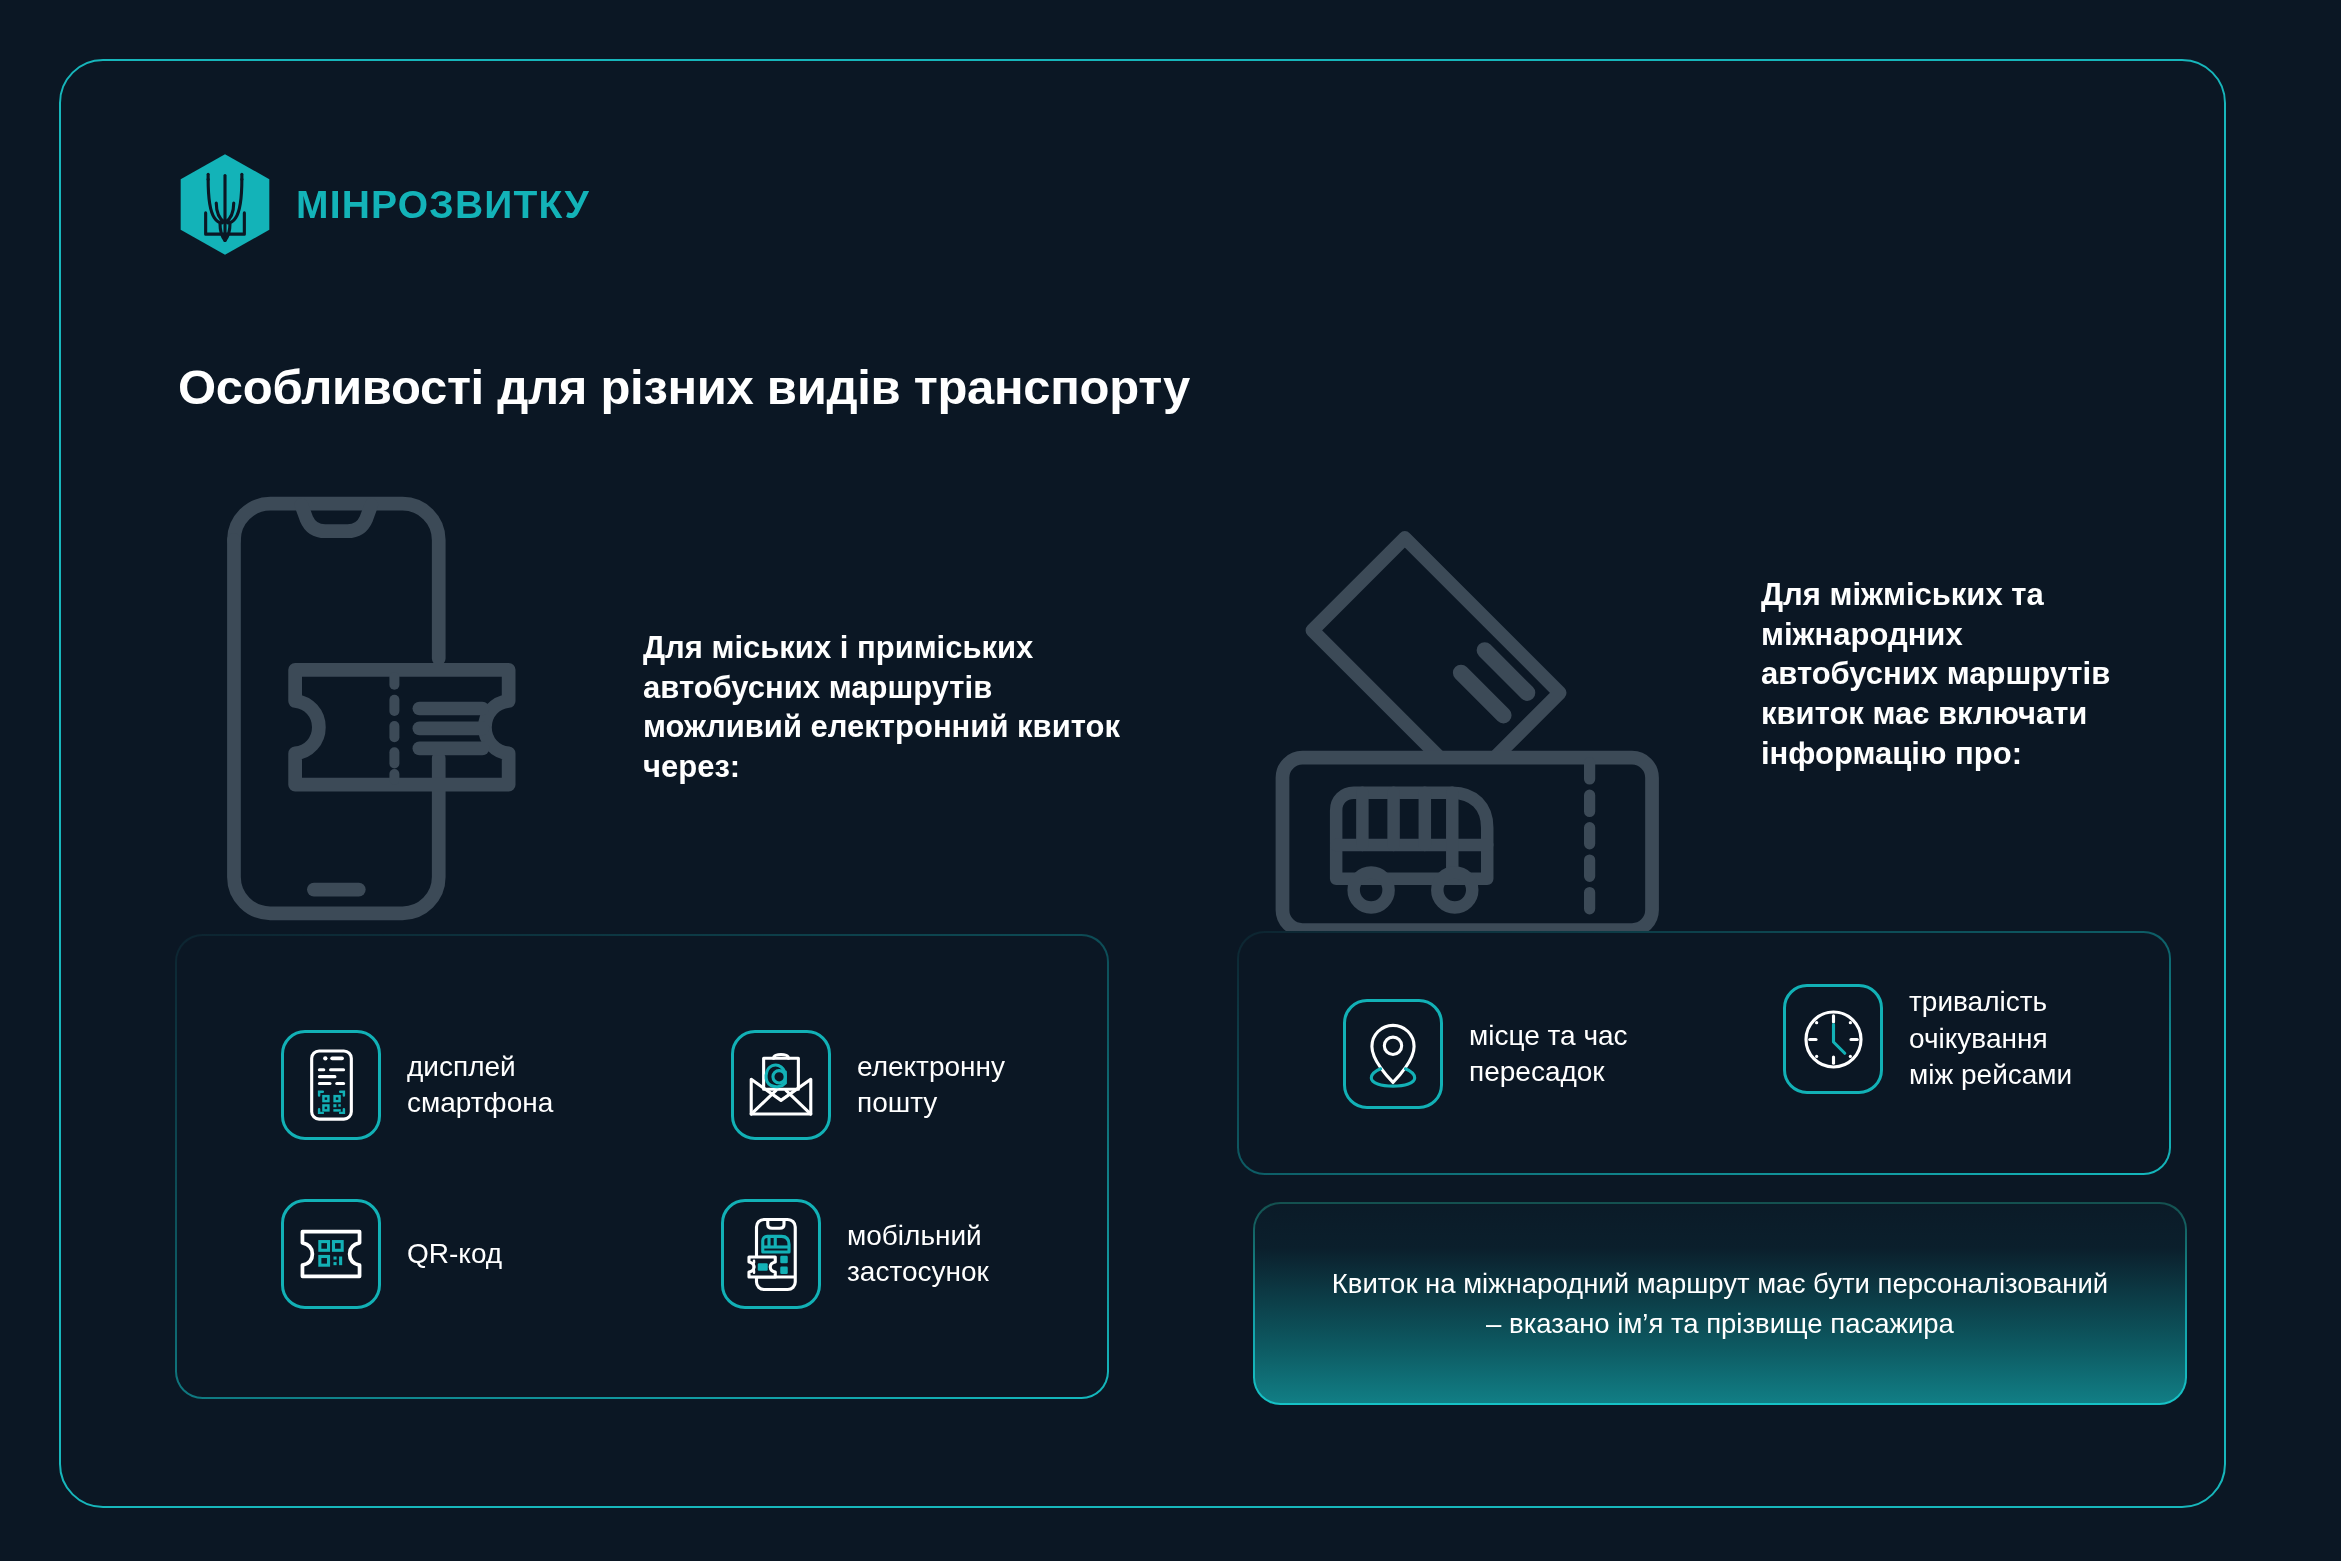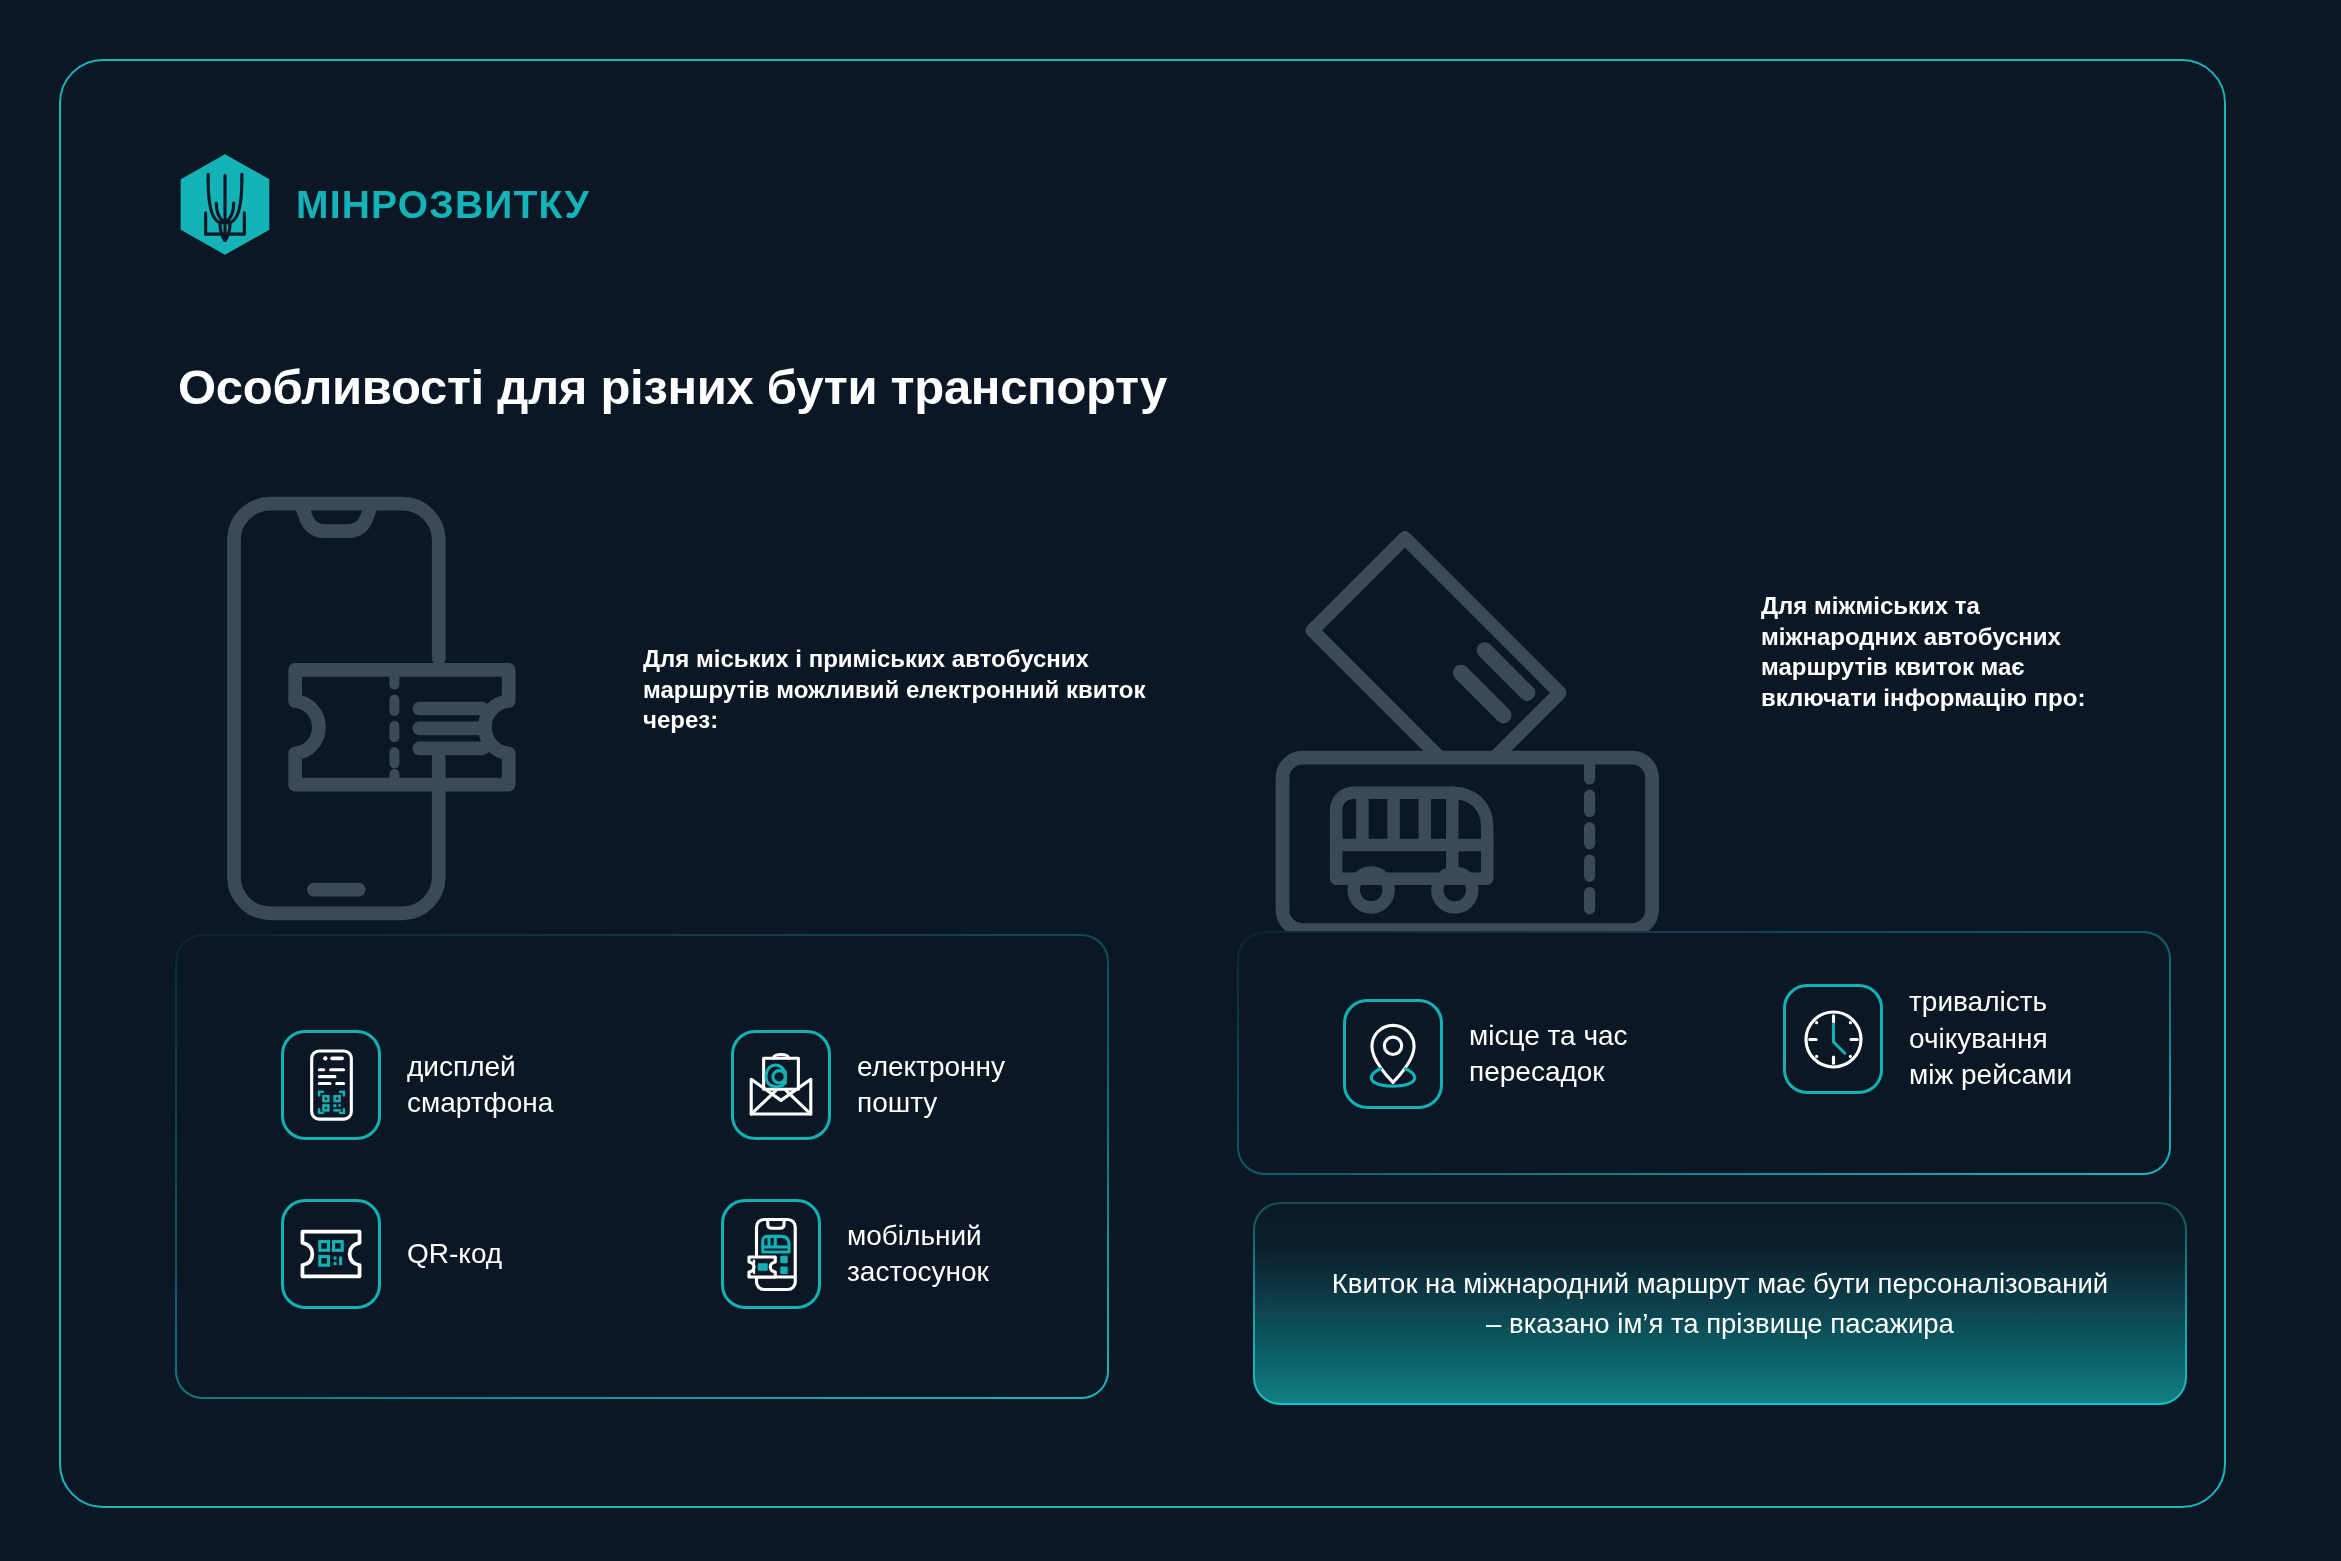--- a/index.html
+++ b/index.html
@@ -35,21 +35,21 @@
   }
 
   
   .art{position:absolute;opacity:1;}
   .art-phone{left:215px;top:490px;}
   .art-tickets{left:1255px;top:528px;}
 
   
   .intro{
     position:absolute;color:#ffffff;font-weight:bold;
-    font-size:24px;line-height:1.28;margin-top:16px;
+    font-size:31px;line-height:1.28;
   }
   .intro-left{left:643px;top:628px;width:512px;}
   .intro-right{left:1761px;top:575px;width:375px;}
   .panel-soft{
     position:absolute;box-sizing:border-box;
     border-radius:27.5px;
     border:2.5px solid transparent;
     background:
       linear-gradient(#0b1724,#0b1724) padding-box,
       linear-gradient(165deg,#0d2430 0%,#0d5d66 50%,#14b9be 100%) border-box;
@@ -111,21 +111,21 @@
           <path d="M102 42 L102 34"></path>
           <path d="M61 80 C61 96 66 106 75 112 C84 106 89 96 89 80"></path>
           <path d="M44 96 L44 130 L106 130 L106 96"></path>
           <path d="M67 113 C67 126 70 134 75 140 C80 134 83 126 83 113"></path>
         </g>
       </svg>
     </div>
     <div class="brand-name">МІНРОЗВИТКУ</div>
   </div>
 
-  <div class="page-title">Особливості для різних бути транспорту</div>
+  <div class="page-title">Особливості для різних видів транспорту</div>
 
   <div class="art art-phone">
     <svg width="400" height="437" viewBox="0 0 640 700">
       <g fill="none" stroke="#3c4a57" stroke-width="22" stroke-linecap="round" stroke-linejoin="round">
         <path d="M30 80 C30 48 56 22 88 22 L300 22 C332 22 358 48 358 80 L358 270"></path>
         <path d="M358 430 L358 620 C358 652 332 678 300 678 L88 678 C56 678 30 652 30 620 L30 80"></path>
         <path d="M138 24 L146 46 C152 60 162 66 176 66 L212 66 C226 66 236 60 242 46 L250 24"></path>
         <path d="M158 640 L230 640"></path>
       </g>
       <g fill="none" stroke="#3c4a57" stroke-width="22" stroke-linecap="round" stroke-linejoin="round">

